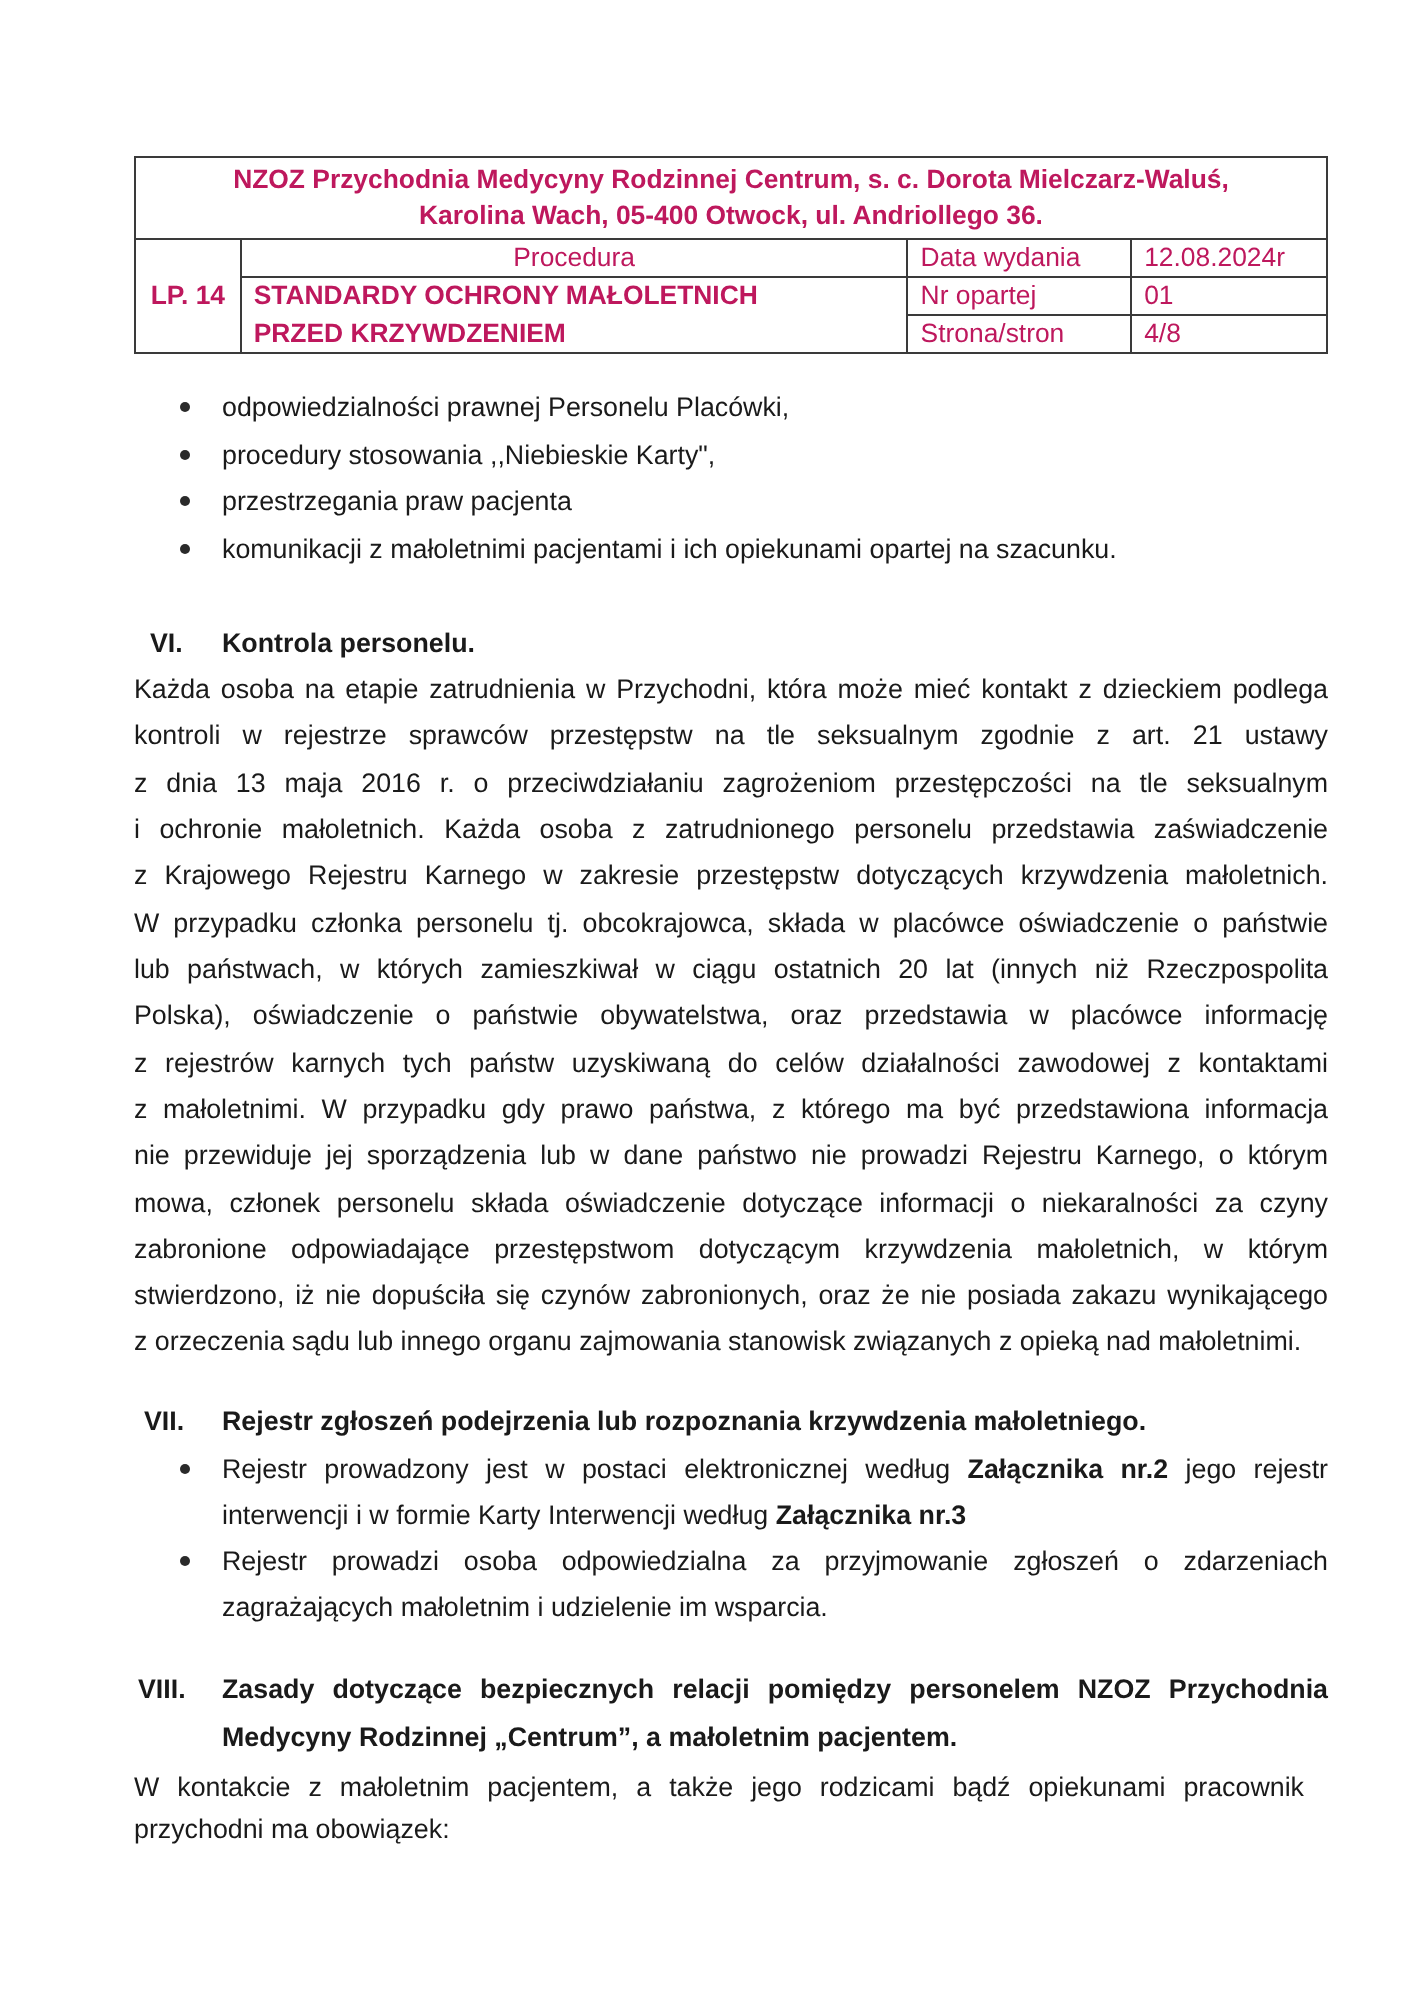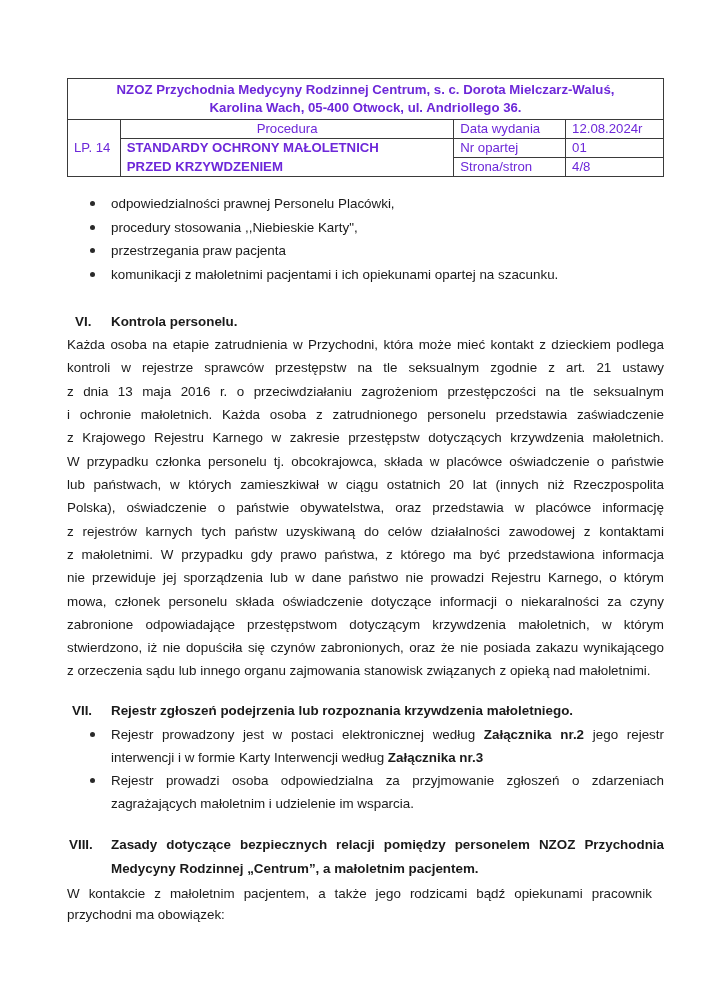--- a/index.html
+++ b/index.html
@@ -2,25 +2,25 @@
 <html><head>
 <meta charset="utf-8">
 <style>
   html, body { margin: 0; padding: 0; }
   body {
     width: 707px; height: 1000px; background: #ffffff; position: relative;
     font-family: "Liberation Sans", sans-serif; color: #1a1a1a; overflow: hidden;
   }
   .hdr-table {
     position: absolute; left: 67px; top: 78px; width: 597px;
-    border-collapse: collapse; font-size: 13.2px; color: #6d28d9;
+    border-collapse: collapse; font-size: 13.2px; color: #be185d;
   }
   .hdr-table td { border: 1px solid #3a3a3a; padding: 0 6px; line-height: 18px; }
   .hdr-table td.title { text-align: center; font-weight: bold; height: 38px; line-height: 18.5px; padding: 1px 4px; }
-  .hdr-table td.lp { width: 40px; font-weight: normal; }
+  .hdr-table td.lp { width: 40px; text-align: center; font-weight: bold; }
   .hdr-table td.proc { width: 322px; text-align: center; }
   .hdr-table td.proc-name { text-align: left; font-weight: bold; line-height: 18.5px; }
   .hdr-table td.lbl { width: 99px; }
   .hdr-table td.val { width: 85px; }
   .line { position: absolute; left: 67px; font-size: 13.4px; white-space: nowrap; line-height: 16px; }
   .j { width: 597px; text-align: justify; text-align-last: justify; }
   .bullet-dot { position: absolute; left: 90px; width: 5px; height: 5px; border-radius: 50%; background: #2a2a2a; }
   .btext { left: 111px; }
   .bj { width: 553px; text-align: justify; text-align-last: justify; }
   .sec-num { position: absolute; font-weight: bold; font-size: 13.4px; line-height: 16px; }

